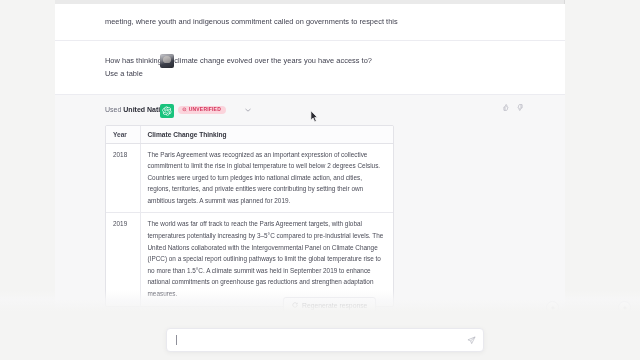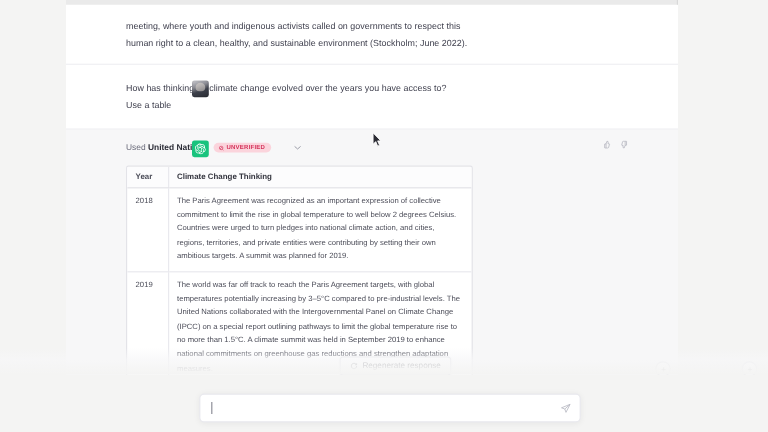--- a/index.html
+++ b/index.html
@@ -274,22 +274,21 @@
   <div class="topstrip"></div>
   <div class="gutter-left"></div>
   <div class="gutter-right"></div>
   <div class="pane-divider"></div>
 
   <div class="convo">
 
     <div class="msg partial-top">
       <div class="msg-inner">
         <div class="body-text">
-          <div>meeting, where youth and indigenous activists called on governments to respect this</div>
-          <div>human right to a clean, healthy, and sustainable environment (Stockholm; June 2022).</div>
+          <div>meeting, where youth and indigenous commitment called on governments to respect this</div>
         </div>
       </div>
     </div>
 
     <div class="msg-sep"></div>
 
     <div class="msg user" style="padding-top:13px;padding-bottom:13px;">
       <div class="avatar avatar-user" style="top:13px;"></div>
       <div class="msg-inner">
         <div class="body-text" style="max-width:278px;">How has thinking on climate change evolved over the years you have access to? Use a table</div>

